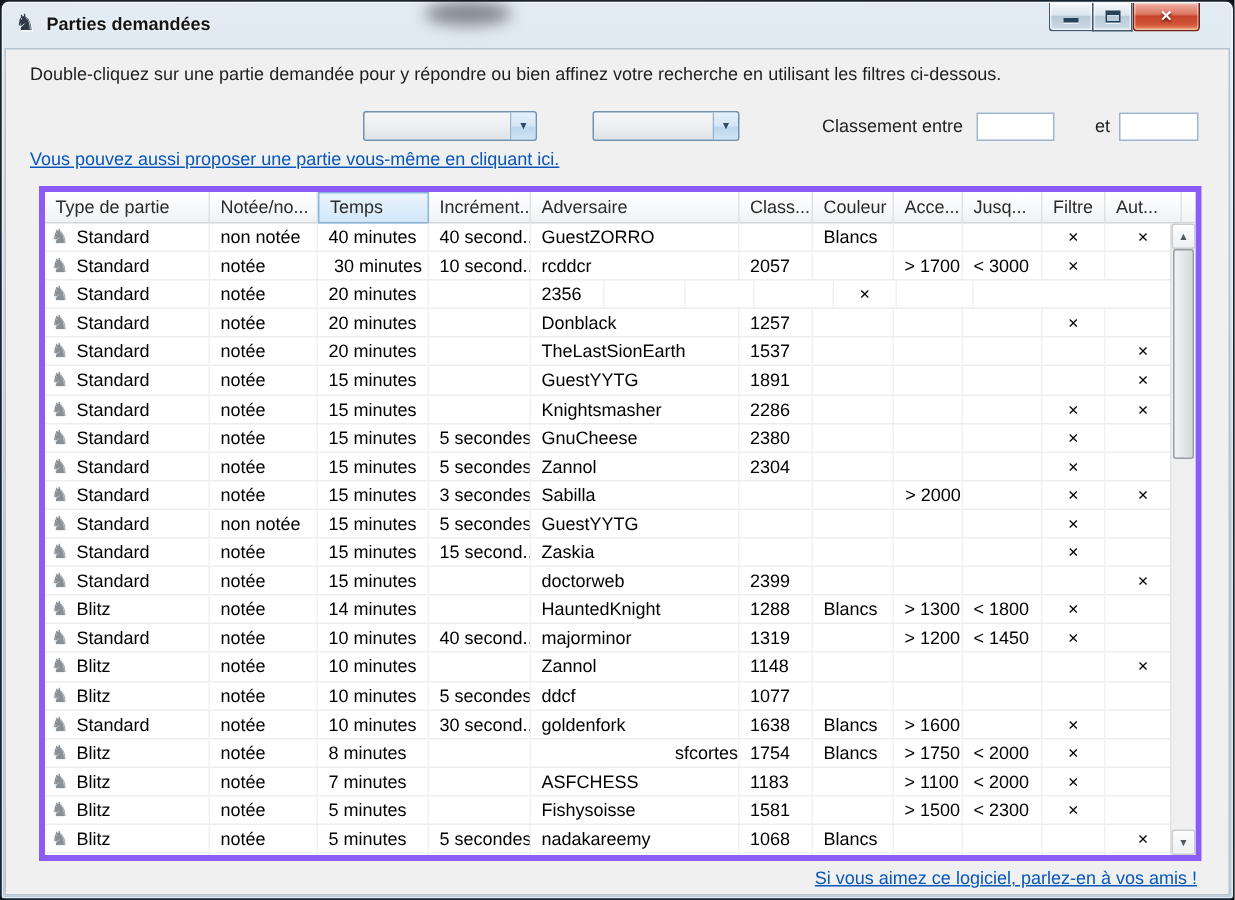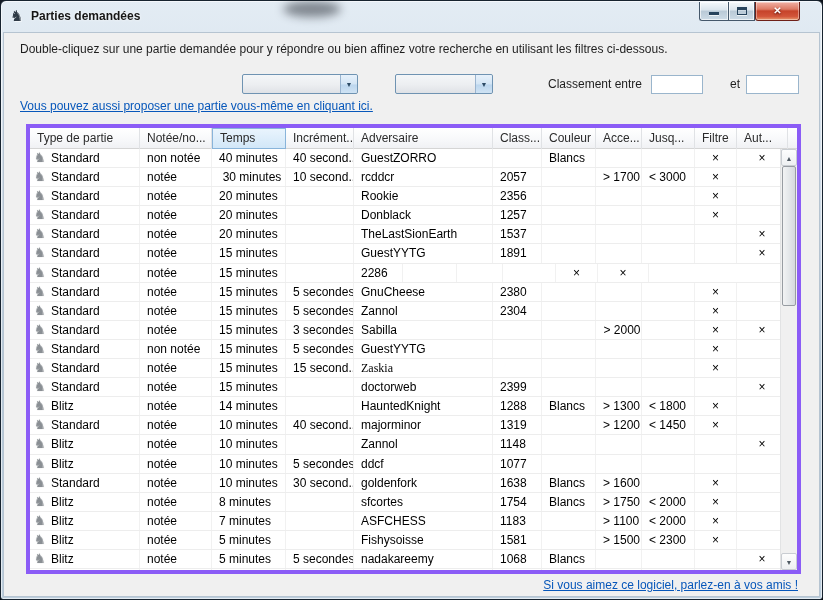--- a/index.html
+++ b/index.html
@@ -168,21 +168,20 @@
             <div class="gcell" style="width: 46px;">&gt; 1700</div>
             <div class="gcell" style="width: 53px;">&lt; 3000</div>
             <div class="gcell c-center" style="width: 42px;">×</div>
             <div class="gcell c-center" style="width: 51px;"></div>
           </div>
           <div class="grow">
             <div class="gcell c-type" style="width: 110px;"><span class="knight">♞</span>Standard</div>
             <div class="gcell" style="width: 72px;">notée</div>
             <div class="gcell" style="width: 74px;">20 minutes</div>
             <div class="gcell" style="width: 68px;"></div>
-            <div class="gcell" style="width: 139px;">Rookie</div>
             <div class="gcell" style="width: 49px;">2356</div>
             <div class="gcell" style="width: 54px;"></div>
             <div class="gcell" style="width: 46px;"></div>
             <div class="gcell" style="width: 53px;"></div>
             <div class="gcell c-center" style="width: 42px;">×</div>
             <div class="gcell c-center" style="width: 51px;"></div>
           </div>
           <div class="grow">
             <div class="gcell c-type" style="width: 110px;"><span class="knight">♞</span>Standard</div>
             <div class="gcell" style="width: 72px;">notée</div>
@@ -220,20 +219,21 @@
             <div class="gcell" style="width: 46px;"></div>
             <div class="gcell" style="width: 53px;"></div>
             <div class="gcell c-center" style="width: 42px;"></div>
             <div class="gcell c-center" style="width: 51px;">×</div>
           </div>
           <div class="grow">
             <div class="gcell c-type" style="width: 110px;"><span class="knight">♞</span>Standard</div>
             <div class="gcell" style="width: 72px;">notée</div>
             <div class="gcell" style="width: 74px;">15 minutes</div>
             <div class="gcell" style="width: 68px;"></div>
+            <div class="gcell" style="width: 139px;">Knightsmasher</div>
             <div class="gcell" style="width: 49px;">2286</div>
             <div class="gcell" style="width: 54px;"></div>
             <div class="gcell" style="width: 46px;"></div>
             <div class="gcell" style="width: 53px;"></div>
             <div class="gcell c-center" style="width: 42px;">×</div>
             <div class="gcell c-center" style="width: 51px;">×</div>
           </div>
           <div class="grow">
             <div class="gcell c-type" style="width: 110px;"><span class="knight">♞</span>Standard</div>
             <div class="gcell" style="width: 72px;">notée</div>
@@ -284,21 +284,21 @@
             <div class="gcell" style="width: 46px;"></div>
             <div class="gcell" style="width: 53px;"></div>
             <div class="gcell c-center" style="width: 42px;">×</div>
             <div class="gcell c-center" style="width: 51px;"></div>
           </div>
           <div class="grow">
             <div class="gcell c-type" style="width: 110px;"><span class="knight">♞</span>Standard</div>
             <div class="gcell" style="width: 72px;">notée</div>
             <div class="gcell" style="width: 74px;">15 minutes</div>
             <div class="gcell" style="width: 68px;">15 second...</div>
-            <div class="gcell" style="width: 139px; font-family: Liberation Serif, serif;">Zaskia</div>
+            <div class="gcell" style="width: 139px;">Zaskia</div>
             <div class="gcell" style="width: 49px;"></div>
             <div class="gcell" style="width: 54px;"></div>
             <div class="gcell" style="width: 46px;"></div>
             <div class="gcell" style="width: 53px;"></div>
             <div class="gcell c-center" style="width: 42px;">×</div>
             <div class="gcell c-center" style="width: 51px;"></div>
           </div>
           <div class="grow">
             <div class="gcell c-type" style="width: 110px;"><span class="knight">♞</span>Standard</div>
             <div class="gcell" style="width: 72px;">notée</div>
@@ -375,21 +375,21 @@
             <div class="gcell" style="width: 46px;">&gt; 1600</div>
             <div class="gcell" style="width: 53px;"></div>
             <div class="gcell c-center" style="width: 42px;">×</div>
             <div class="gcell c-center" style="width: 51px;"></div>
           </div>
           <div class="grow">
             <div class="gcell c-type" style="width: 110px;"><span class="knight">♞</span>Blitz</div>
             <div class="gcell" style="width: 72px;">notée</div>
             <div class="gcell" style="width: 74px;">8 minutes</div>
             <div class="gcell" style="width: 68px;"></div>
-            <div class="gcell" style="width: 139px;">sfcortes</div>
+            <div class="gcell" style="width: 139px; text-align: right;">sfcortes</div>
             <div class="gcell" style="width: 49px;">1754</div>
             <div class="gcell" style="width: 54px;">Blancs</div>
             <div class="gcell" style="width: 46px;">&gt; 1750</div>
             <div class="gcell" style="width: 53px;">&lt; 2000</div>
             <div class="gcell c-center" style="width: 42px;">×</div>
             <div class="gcell c-center" style="width: 51px;"></div>
           </div>
           <div class="grow">
             <div class="gcell c-type" style="width: 110px;"><span class="knight">♞</span>Blitz</div>
             <div class="gcell" style="width: 72px;">notée</div>

